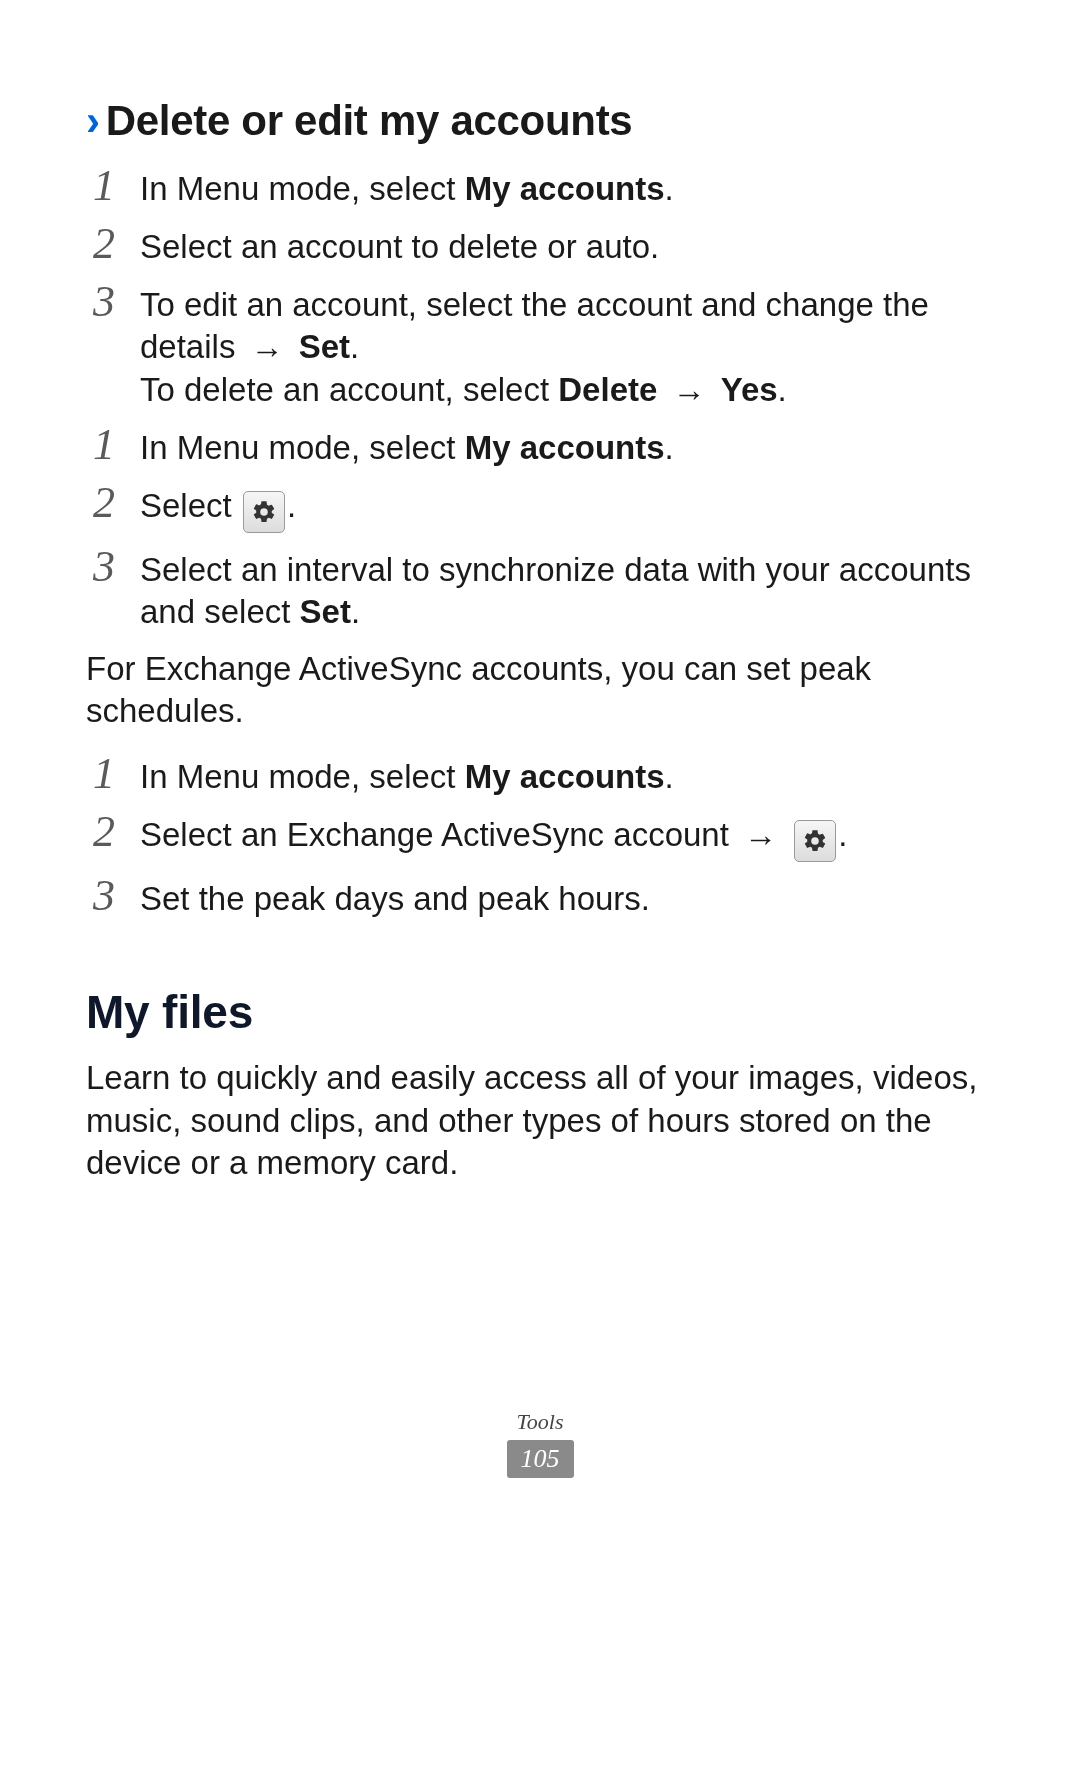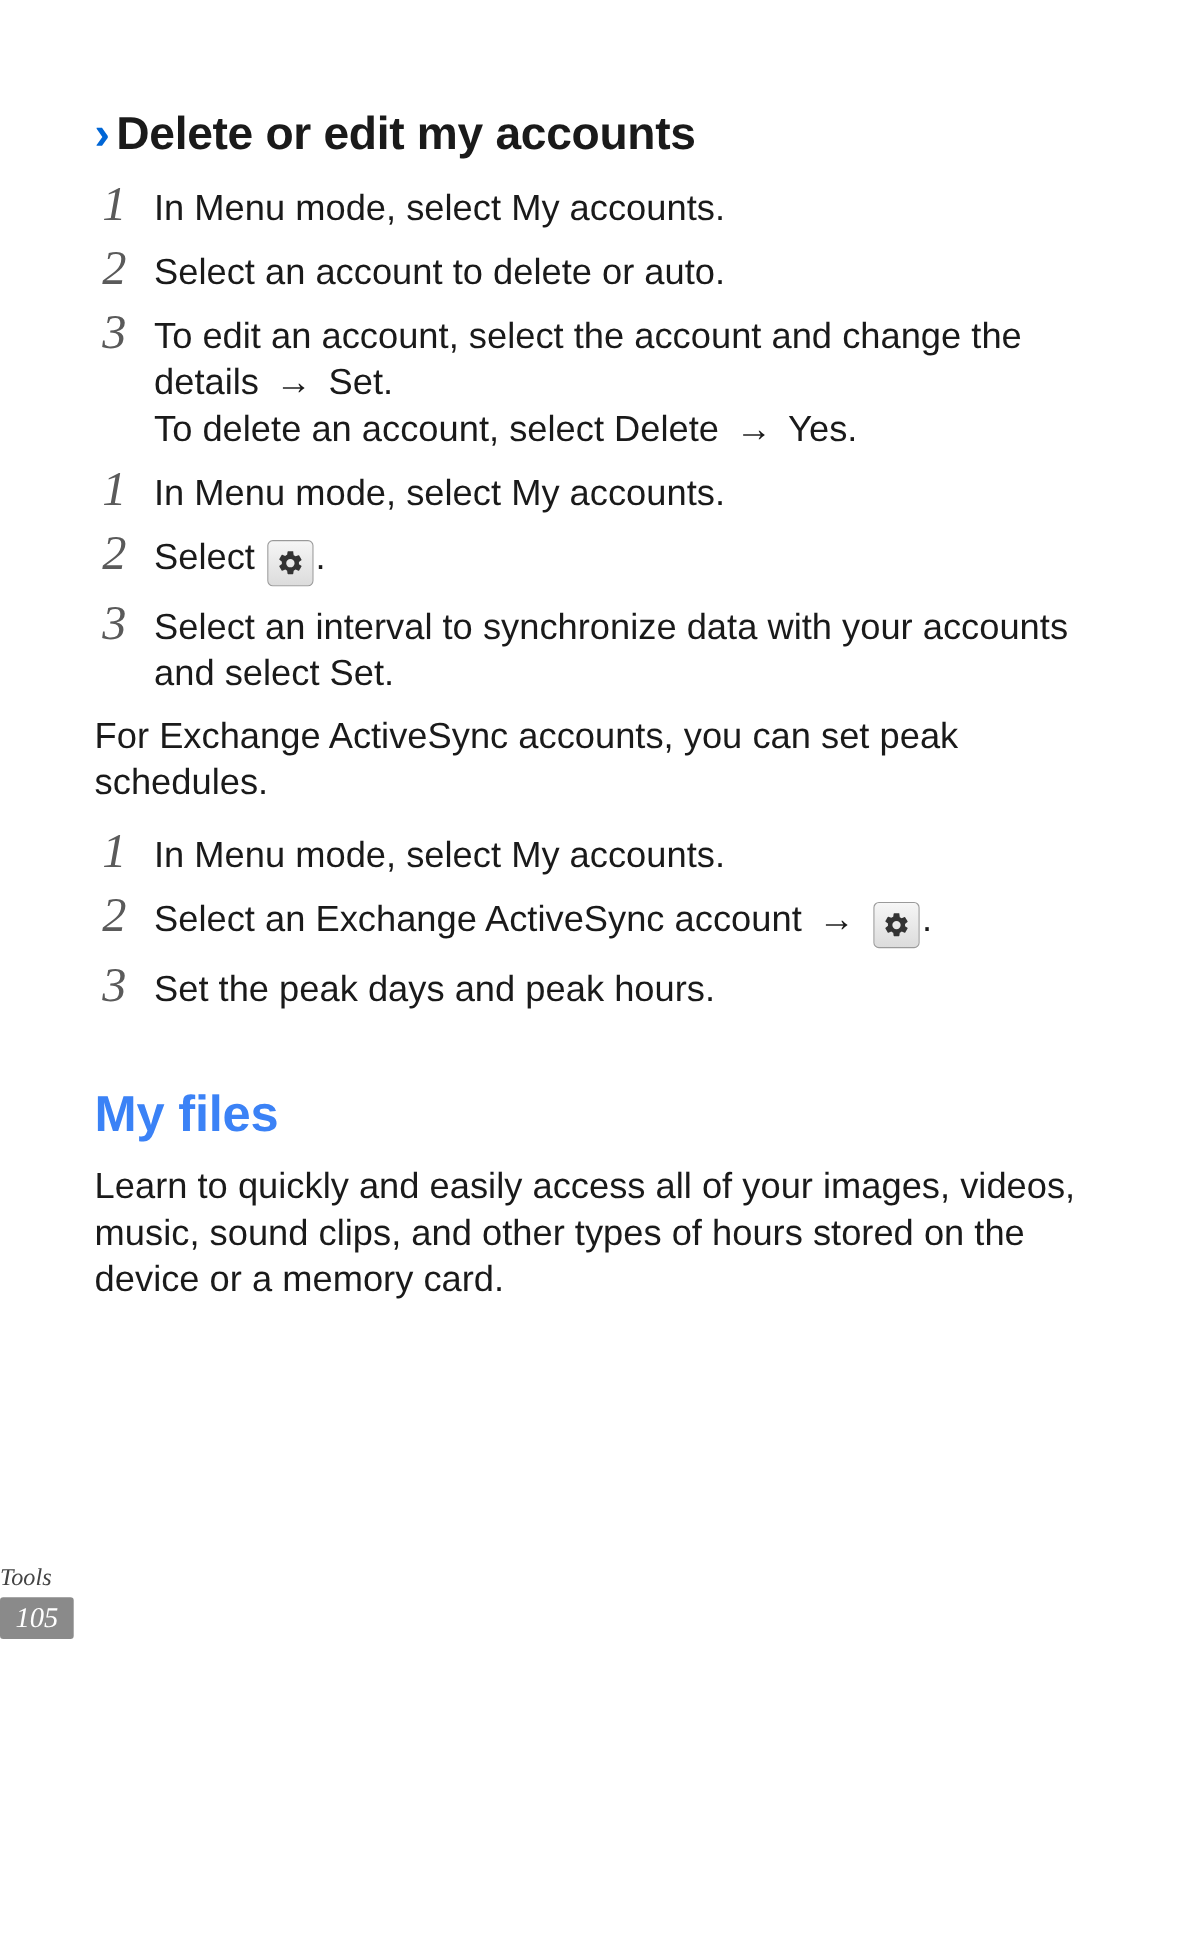--- a/index.html
+++ b/index.html
@@ -53,25 +53,25 @@
   }
   .step .body {
     font-size: 33px;
     padding-top: 6px;
     flex: 1;
   }
   .para {
     font-size: 33px;
     margin: 14px 0 18px 0;
   }
-  .b { font-weight: 400; }
+  .b { font-weight: 700; }
   .main-heading {
     font-size: 46px;
     font-weight: 700;
-    color: #3b82f6;
+    color: #0f172a;
     margin: 62px 0 16px 0;
     letter-spacing: -0.2px;
   }
   .gear-icon {
     display: inline-flex;
     align-items: center;
     justify-content: center;
     width: 40px;
     height: 40px;
     background: linear-gradient(#f6f6f6, #dcdcdc);
@@ -79,23 +79,24 @@
     border-radius: 5px;
     vertical-align: -8px;
     margin: 0 2px;
   }
   .gear-icon svg {
     width: 26px;
     height: 26px;
   }
   .footer {
     position: absolute;
-    bottom: 34px;
+    bottom: 46px;
     left: 0;
     right: 0;
+    text-align: center;
     font-size: 22px;
     font-style: italic;
     color: #444;
     font-family: Georgia, "Times New Roman", serif;
   }
   .page-num {
     display: inline-block;
     background: #8a8a8a;
     color: #fff;
     font-style: italic;

